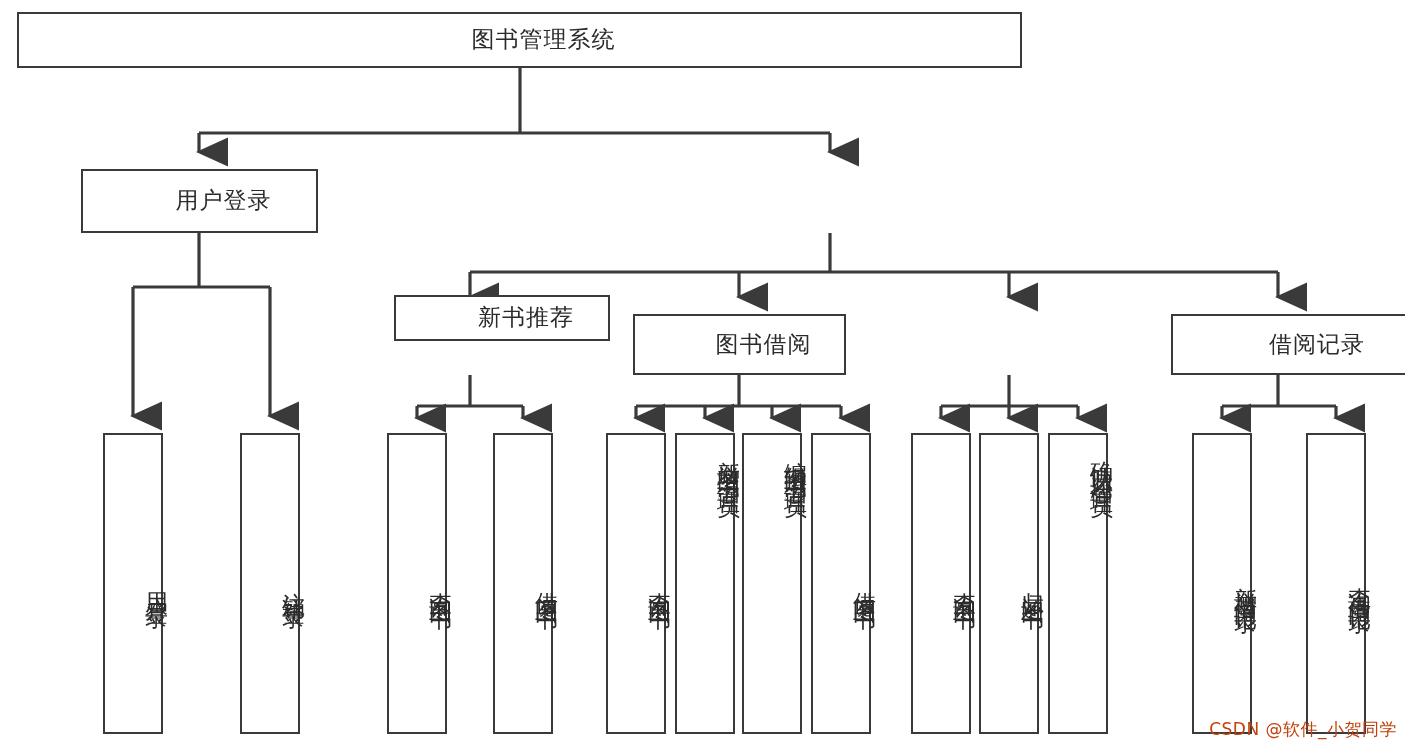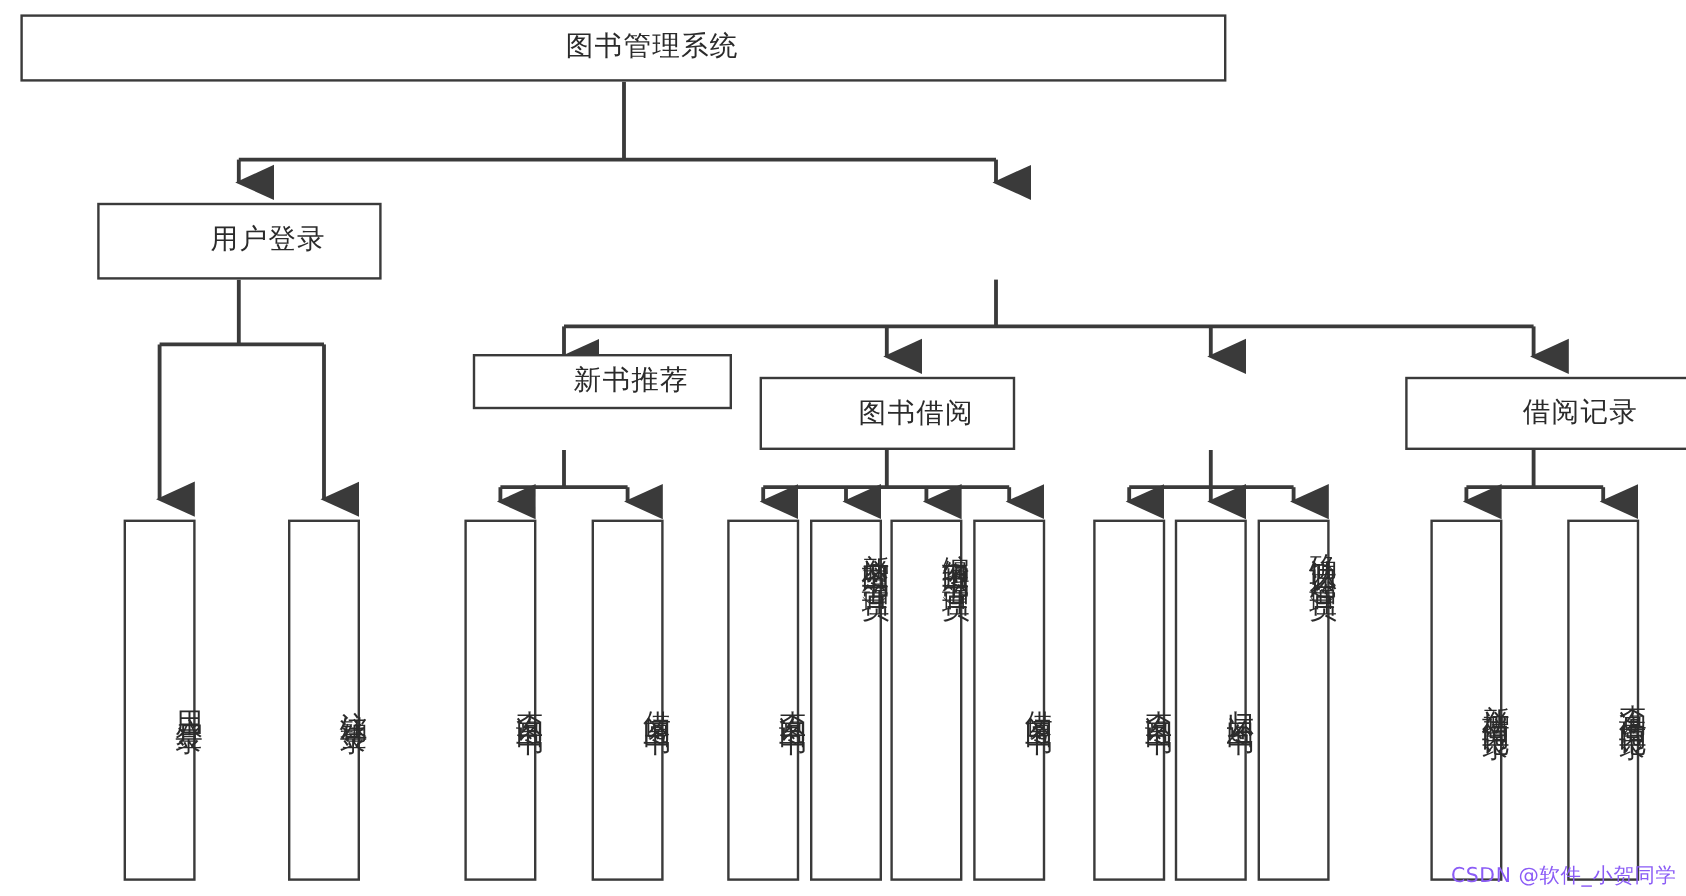--- a/index.html
+++ b/index.html
@@ -57,21 +57,21 @@
   }
   .node-v.center-v {
     align-items: center;
     padding-top: 0;
   }
   #watermark {
     position: absolute;
     right: 8px;
     bottom: 6px;
     font-size: 17px;
-    color: #8b5cf6;
+    color: #c2410c;
     letter-spacing: 0.5px;
     white-space: nowrap;
     user-select: none;
   }
 </style>
 </head>
 <body>
 
 <div id="canvas">
 

